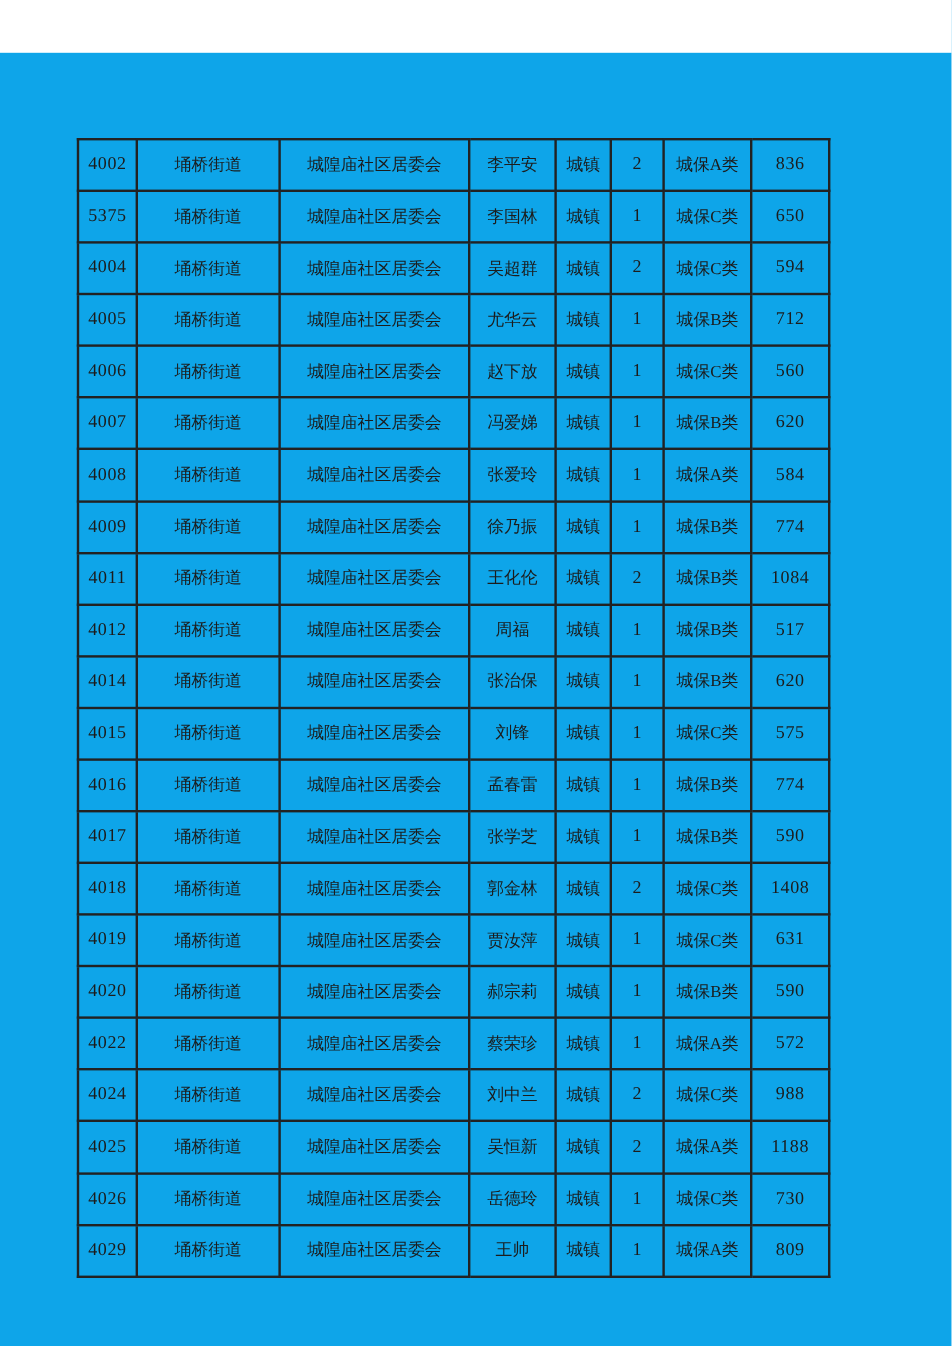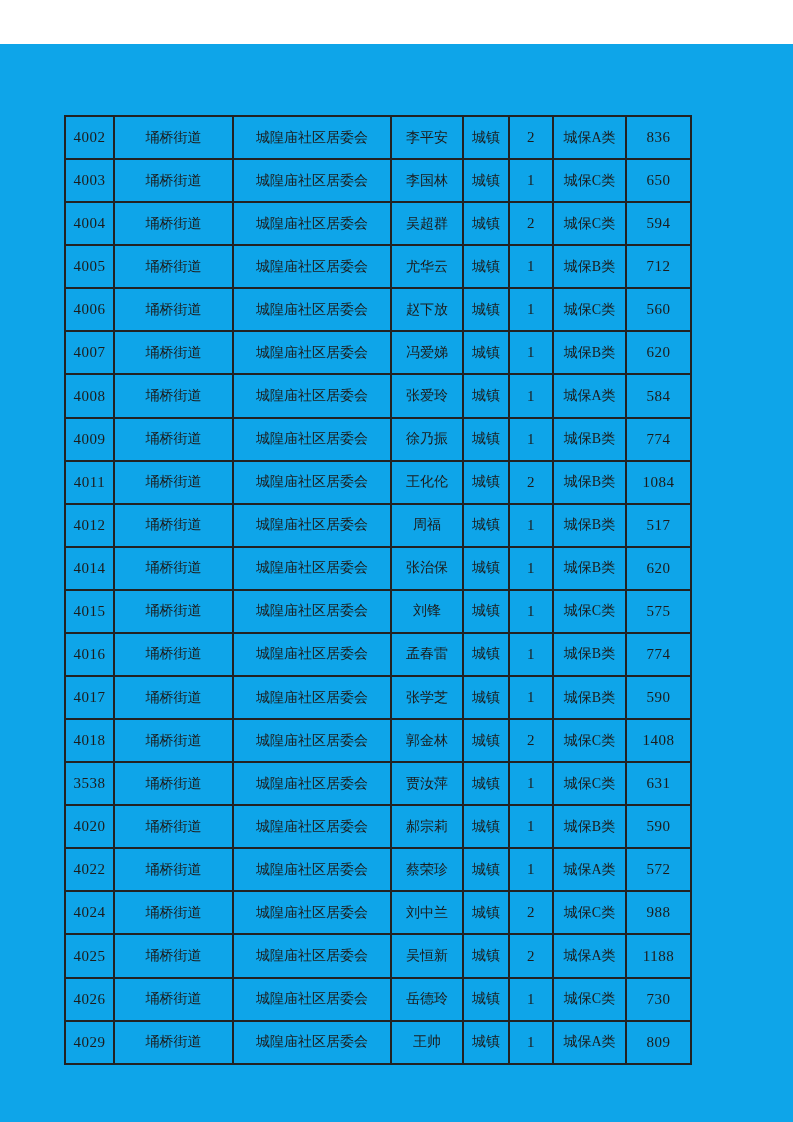--- a/index.html
+++ b/index.html
@@ -71,21 +71,21 @@
           <td class="num">4002</td>
           <td>埇桥街道</td>
           <td>城隍庙社区居委会</td>
           <td>李平安</td>
           <td>城镇</td>
           <td class="num">2</td>
           <td>城保A类</td>
           <td class="num">836</td>
         </tr>
         <tr>
-          <td class="num">4003</td>
+          <td class="num">5375</td>
           <td>埇桥街道</td>
           <td>城隍庙社区居委会</td>
           <td>李国林</td>
           <td>城镇</td>
           <td class="num">1</td>
           <td>城保C类</td>
           <td class="num">650</td>
         </tr>
         <tr>
           <td class="num">4004</td>
@@ -211,21 +211,21 @@
           <td class="num">4018</td>
           <td>埇桥街道</td>
           <td>城隍庙社区居委会</td>
           <td>郭金林</td>
           <td>城镇</td>
           <td class="num">2</td>
           <td>城保C类</td>
           <td class="num">1408</td>
         </tr>
         <tr>
-          <td class="num">3538</td>
+          <td class="num">4019</td>
           <td>埇桥街道</td>
           <td>城隍庙社区居委会</td>
           <td>贾汝萍</td>
           <td>城镇</td>
           <td class="num">1</td>
           <td>城保C类</td>
           <td class="num">631</td>
         </tr>
         <tr>
           <td class="num">4020</td>

